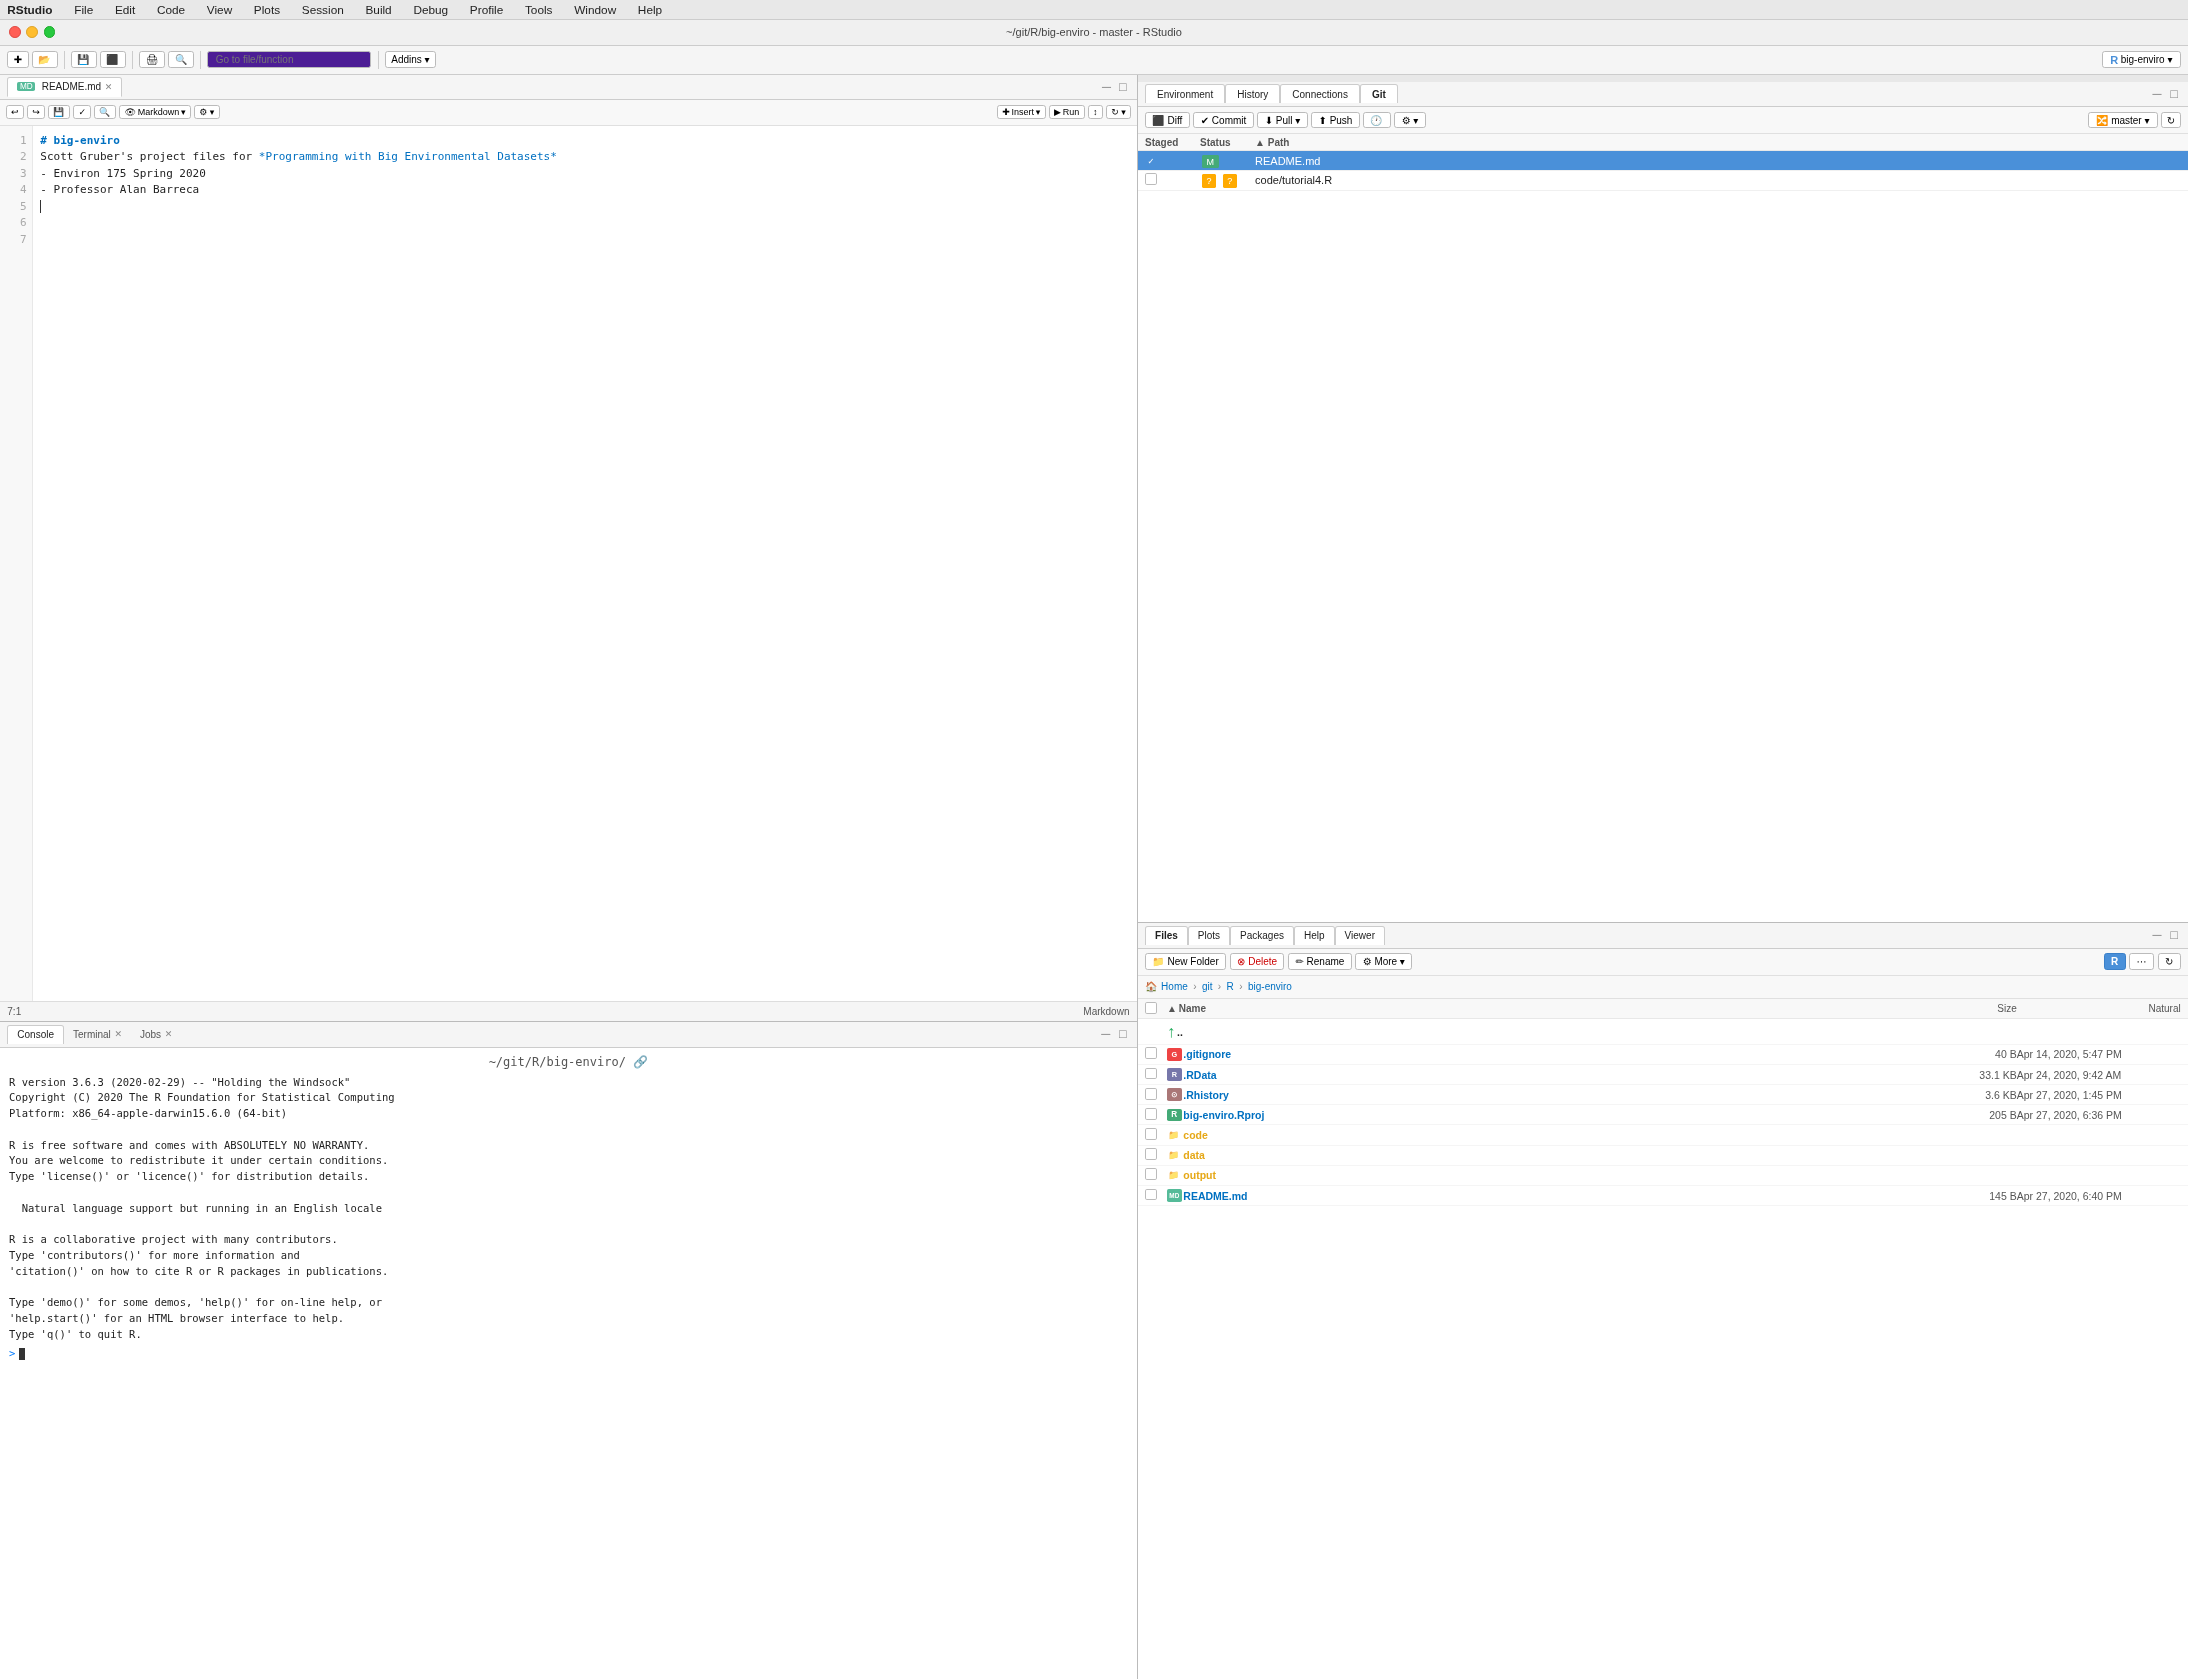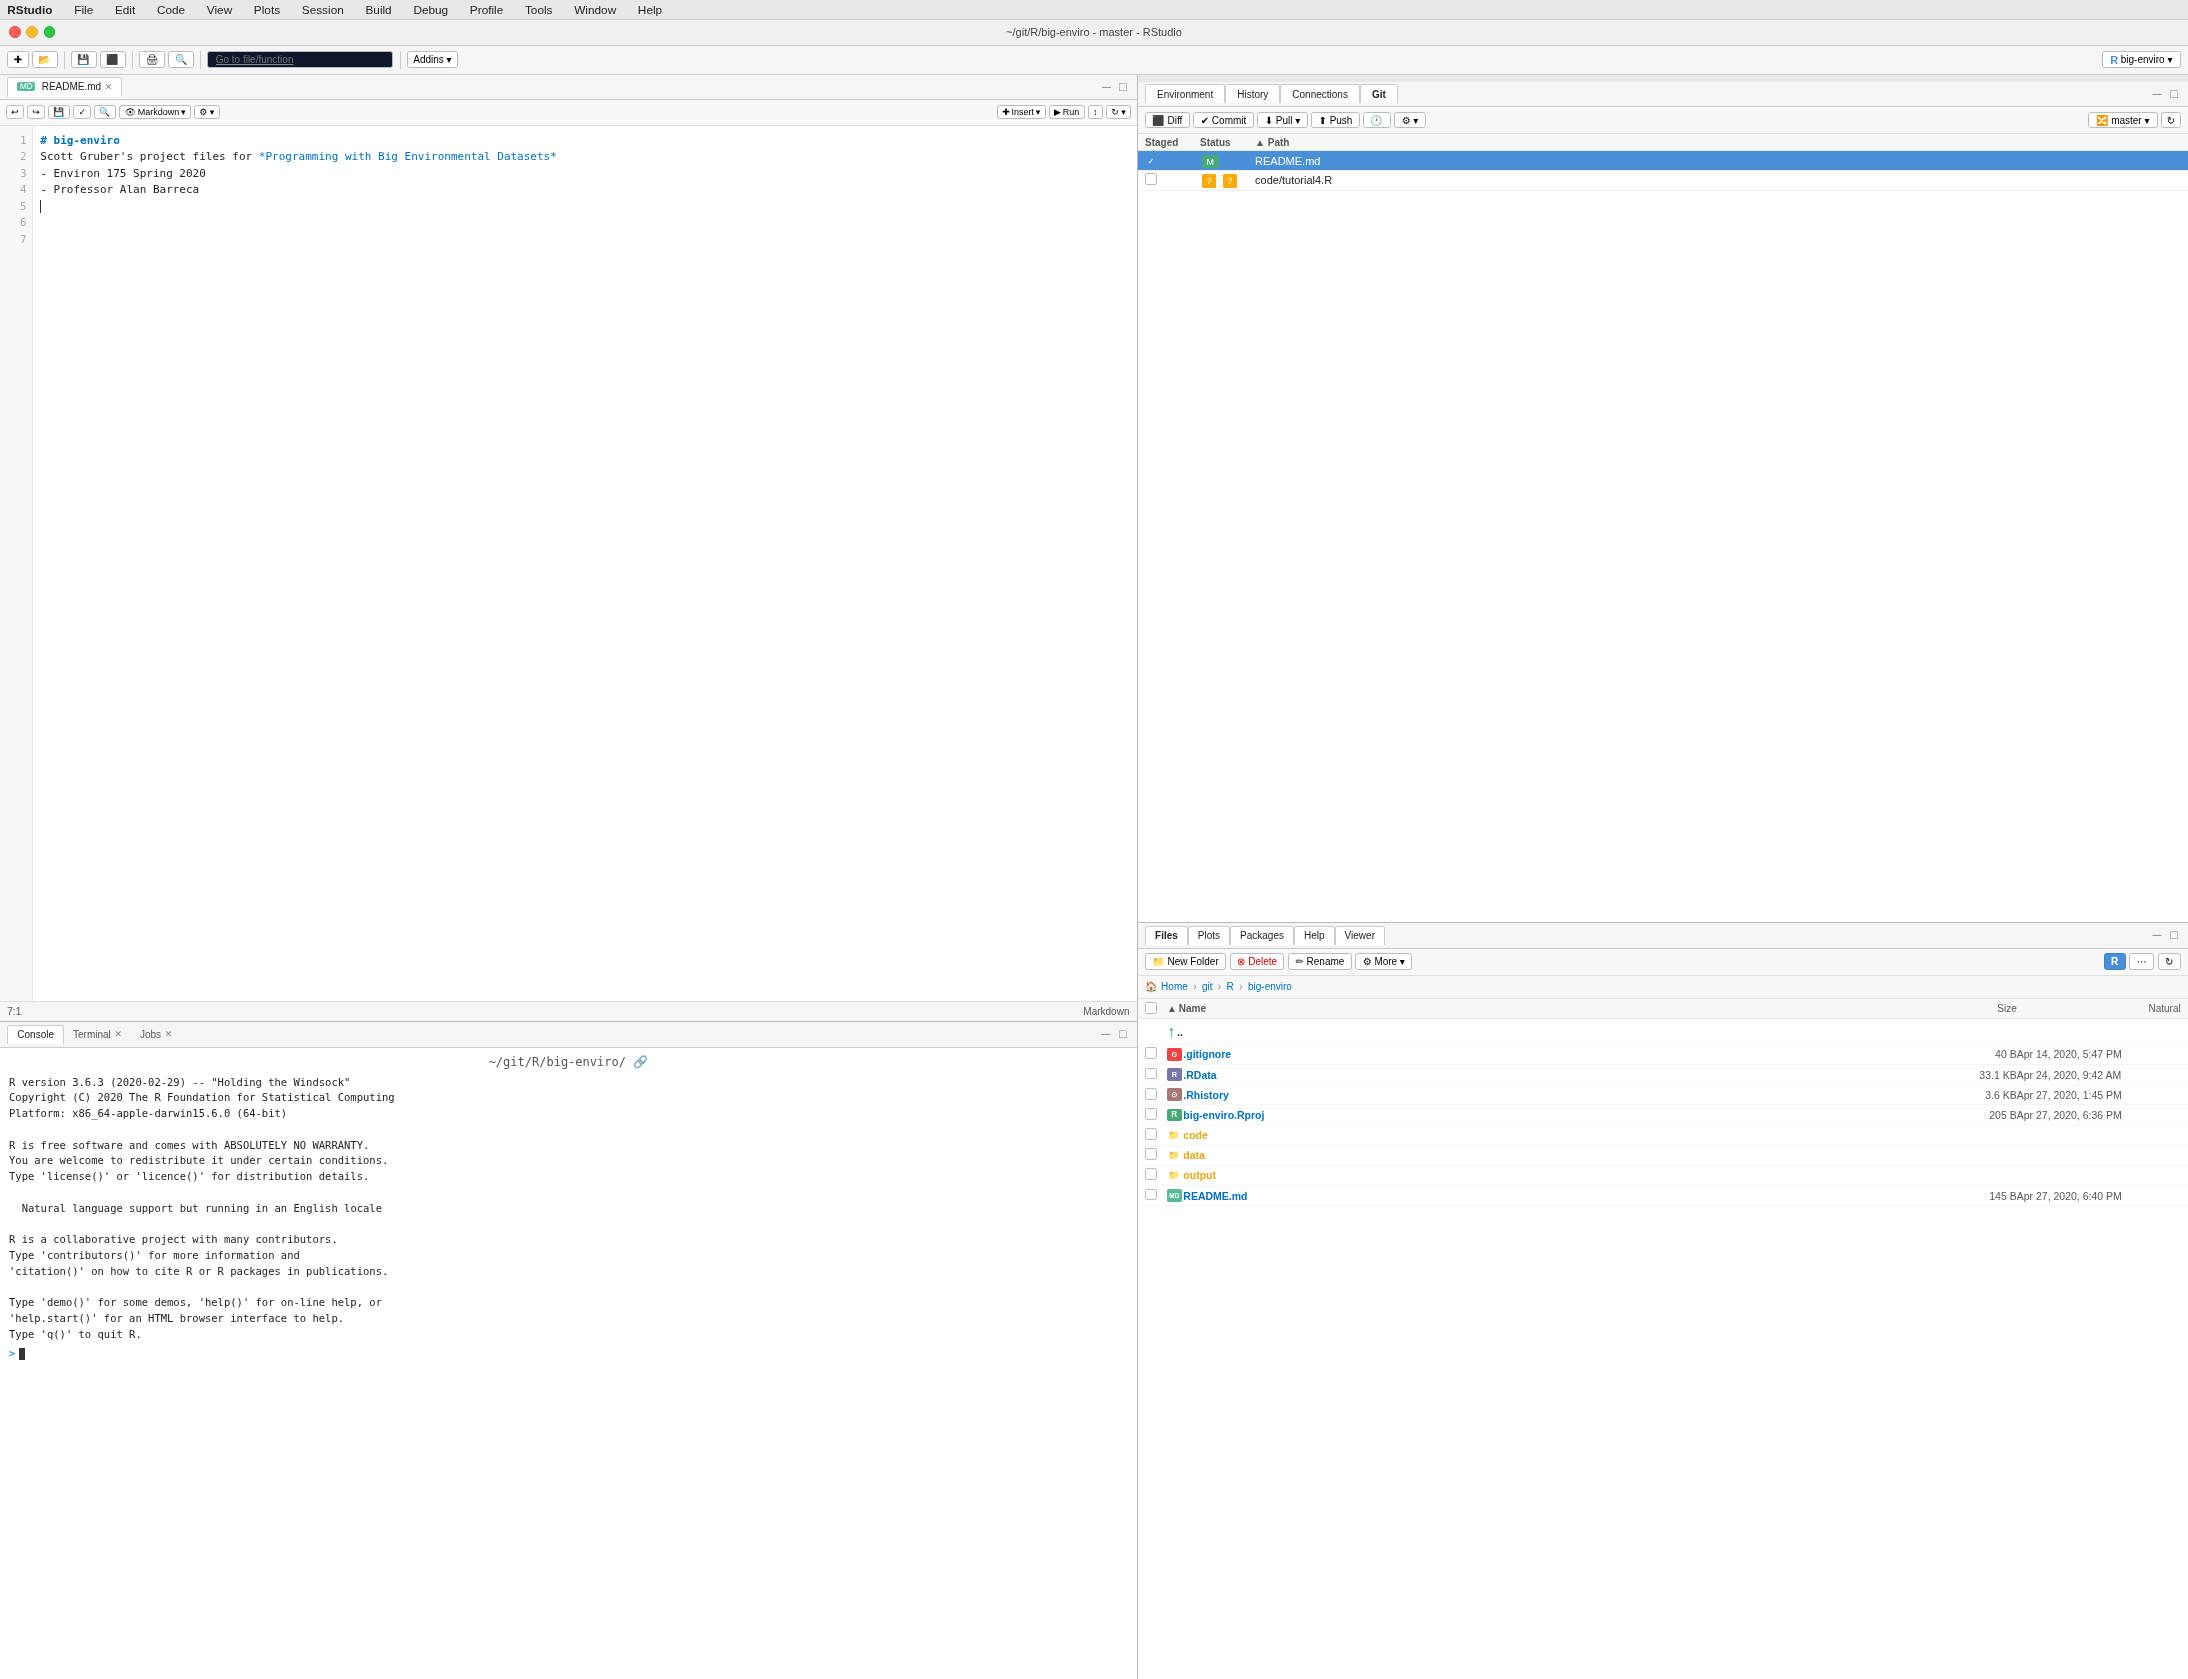--- a/index.html
+++ b/index.html
@@ -16,21 +16,21 @@
     .btn-close { width: 11.8px; height: 11.8px; border-radius: 50%; background: #ff5f56; border: 0.9px solid #e0443e; cursor: pointer; }
     .btn-minimize { width: 11.8px; height: 11.8px; border-radius: 50%; background: #ffbd2e; border: 0.9px solid #dea123; cursor: pointer; }
     .btn-maximize { width: 11.8px; height: 11.8px; border-radius: 50%; background: #27c93f; border: 0.9px solid #1aab29; cursor: pointer; }
     .title-bar .title { font-size: 11px; color: #444; }
 
     
     .toolbar { background: #f5f5f5; border-bottom: 0.9px solid #ccc; display: flex; align-items: center; padding: 2.7px 7.3px; gap: 3.6px; height: 29px; }
     .toolbar-btn { font-size: 10px; padding: 1.8px 5.5px; background: #fff; border: 0.9px solid #bbb; border-radius: 2.7px; cursor: pointer; display: flex; align-items: center; gap: 2.7px; white-space: nowrap; }
     .toolbar-sep { width: 0.9px; background: #ccc; height: 18px; margin: 0 2.7px; }
     .toolbar-spacer { flex: 1; }
-    .go-to-file { font-size: 10px; padding: 1.8px 7.3px; background: #0f172a; border: 0.9px solid #bbb; border-radius: 2.7px; width: 186px; color: #888; text-decoration: underline; }
+    .go-to-file { font-size: 10px; padding: 1.8px 7.3px; background: #4c1d95; border: 0.9px solid #bbb; border-radius: 2.7px; width: 164px; color: #888; }
     .project-btn { font-size: 10px; padding: 1.8px 7.3px; background: #fff; border: 0.9px solid #bbb; border-radius: 2.7px; display: flex; align-items: center; gap: 2.7px; }
 
     
     .main-layout { display: flex; height: calc(100vh - 47px); }
 
     
     .left-panel { width: 52%; display: flex; flex-direction: column; border-right: 0.9px solid #bbb; }
 
     
     .editor-area { flex: 1; display: flex; flex-direction: column; }

